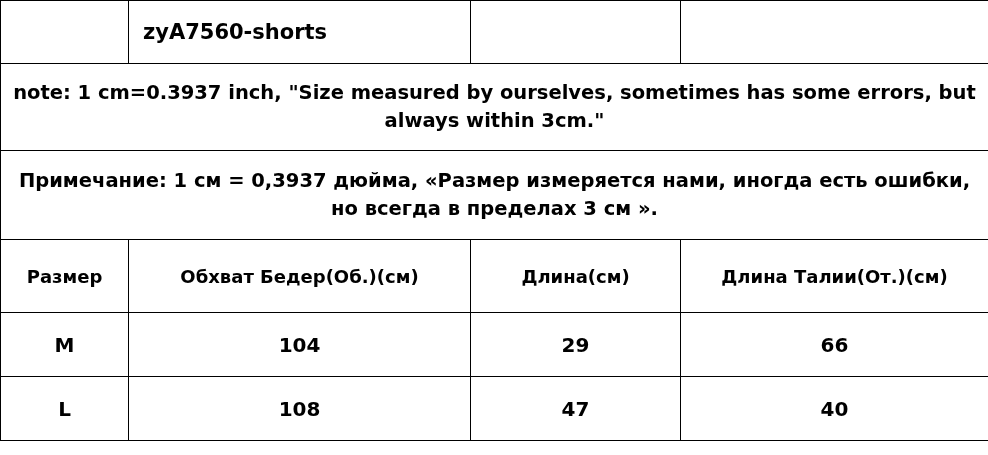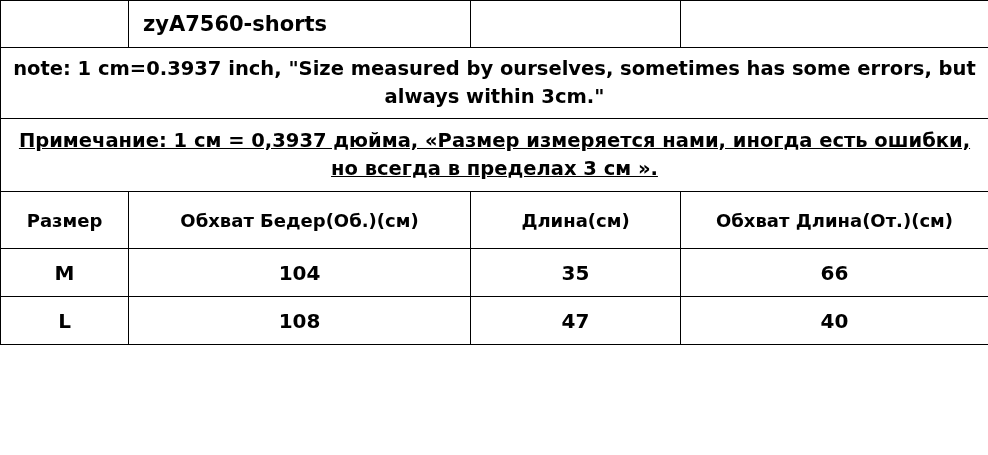--- a/index.html
+++ b/index.html
@@ -23,21 +23,21 @@
   table.size-table {
     border-collapse: collapse;
     width: 988px;
     table-layout: fixed;
   }
   table.size-table td {
     border: 1px solid #000000;
     text-align: center;
     vertical-align: middle;
     font-weight: bold;
-    padding: 4px;
+    padding: 12px;
     overflow: hidden;
     white-space: nowrap;
   }
   
   col.c1 { width: 128px; }
   col.c2 { width: 342px; }
   col.c3 { width: 210px; }
   col.c4 { width: 308px; }
 
   .row-title td { height: 38px; }
@@ -47,21 +47,21 @@
     padding-left: 14px !important;
   }
   .blank-cell { }
 
   .row-note-en td { height: 62px; }
   .note-en {
     font-size: 19.5px;
     line-height: 1.45;
     white-space: normal !important;
   }
-  .row-note-ru td { height: 64px; text-decoration: underline; }
+  .row-note-ru td { height: 64px; }
   .note-ru {
     font-size: 19.5px;
     line-height: 1.45;
     white-space: normal !important;
   }
 
   .row-head-en td { height: 68px; font-size: 20px; }
   .row-head-ru td { height: 48px; font-size: 18px; margin-left: 40px; }
   .row-data td { height: 39px; font-size: 20px; }
 
@@ -89,26 +89,26 @@
       <tr class="row-note-en">
         <td class="note-en" colspan="4">note: 1 cm=0.3937 inch, "Size measured by ourselves, sometimes has some errors, but always within 3cm."</td>
       </tr>
       <tr class="row-note-ru">
         <td class="note-ru" colspan="4">Примечание: 1 см = 0,3937 дюйма, «Размер измеряется нами, иногда есть ошибки, но всегда в пределах 3 см ».</td>
       </tr>
       <tr class="row-head-ru">
         <td class="hdr-ru">Размер</td>
         <td class="hdr-ru">Обхват Бедер(Об.)(см)</td>
         <td class="hdr-ru">Длина(см)</td>
-        <td class="hdr-ru">Обхват Длина(От.)(см)</td>
+        <td class="hdr-ru">Длина Талии(От.)(см)</td>
       </tr>
       <tr class="row-data">
         <td>M</td>
         <td>104</td>
-        <td>35</td>
+        <td>29</td>
         <td>66</td>
       </tr>
       <tr class="row-data">
         <td>L</td>
         <td>108</td>
         <td>47</td>
         <td>40</td>
       </tr>
     </tbody>
   </table>

